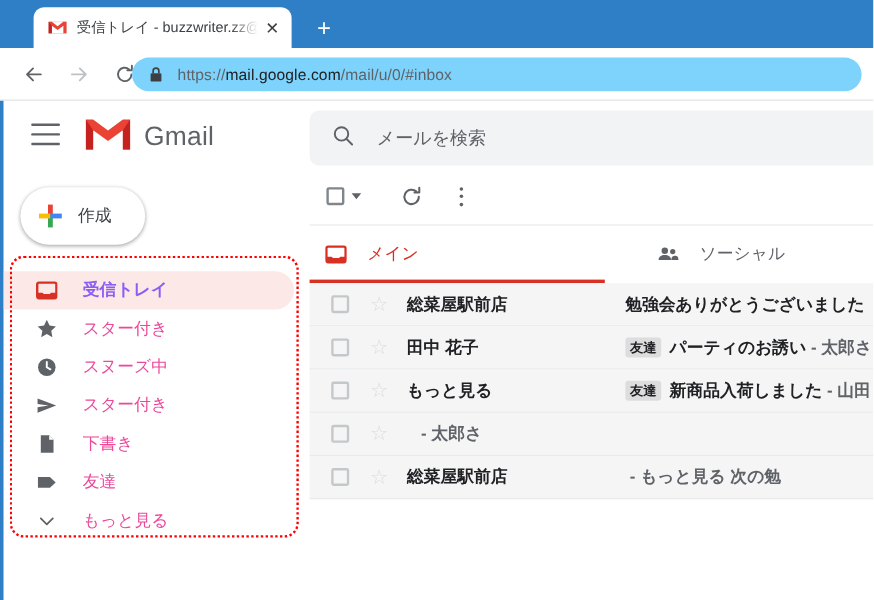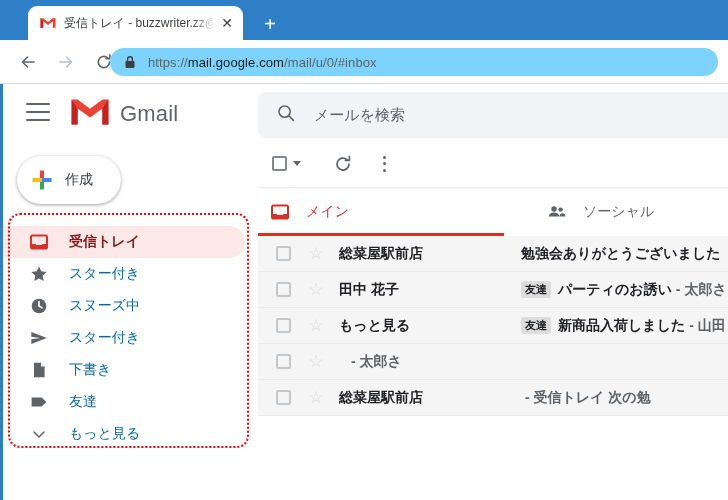--- a/index.html
+++ b/index.html
@@ -105,22 +105,22 @@
   .nav-item {
     display: flex; align-items: center; height: 32px;
     border-radius: 0 16px 16px 0; margin-right: 10px; padding-left: 26px;
   }
   .nav-item.active { background: #fce8e6; }
   .nav-icon {
     width: 20px; height: 20px; flex: 0 0 20px;
     display: flex; align-items: center; justify-content: center; color: #5f6368;
   }
   .nav-item.active .nav-icon { color: #d93025; }
-  .nav-label { font-size: 14px; color: #0369a1; margin-left: 20px; white-space: nowrap; }
-  .nav-item.active .nav-label { color: #7f1d1d; font-weight: bold; }
+  .nav-label { font-size: 14px; color: #ec4899; margin-left: 20px; white-space: nowrap; }
+  .nav-item.active .nav-label { color: #8b5cf6; font-weight: bold; }
 
   .annot {
     position: absolute; left: 5px; top: 129px; width: 241px; height: 235px;
     border: 2px dotted #ff0000; border-radius: 12px; pointer-events: none;
   }
 
   
   .maillist { position: absolute; left: 255px; top: 56px; right: 0; bottom: 0; background:#fff; }
   .list-toolbar {
     position: absolute; left: 0; top: 0; right: 0; height: 48px;
@@ -421,20 +421,20 @@
           <span class="rstar">☆</span>
           <span class="rsubject">&nbsp;<span class="snip">- 太郎さ</span></span>
         </div>
 
         <div class="row">
           <span class="rcheck">
               <span class="rsq"></span>
             </span>
           <span class="rstar">☆</span>
           <span class="rsender"><span>総菜屋駅前店</span> </span>
-          <span class="rsubject">&nbsp;<span class="snip">- 受信トレイ 次の勉</span></span>
+          <span class="rsubject">&nbsp;<span class="snip">- もっと見る 次の勉</span></span>
         </div>
 
       </div>
     </div>
 
   </div>
 </div>
 
 </body></html>

